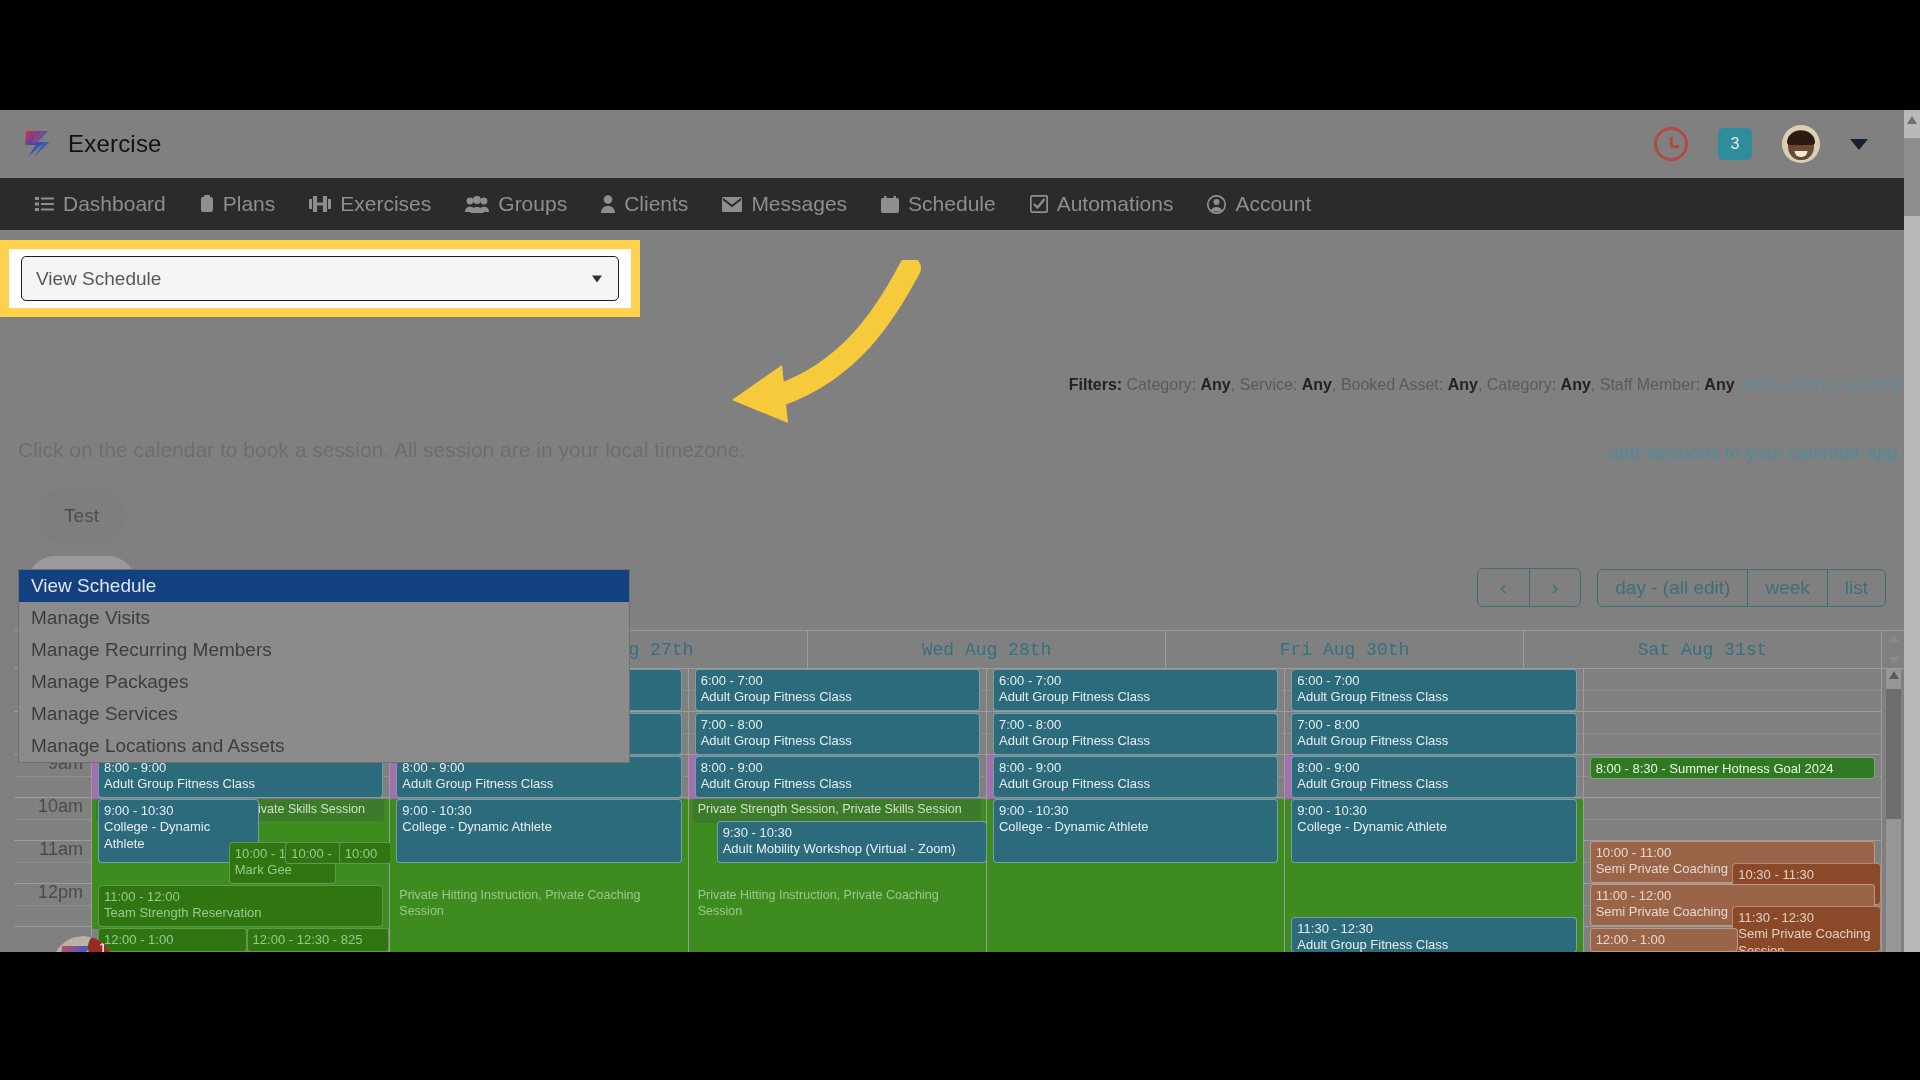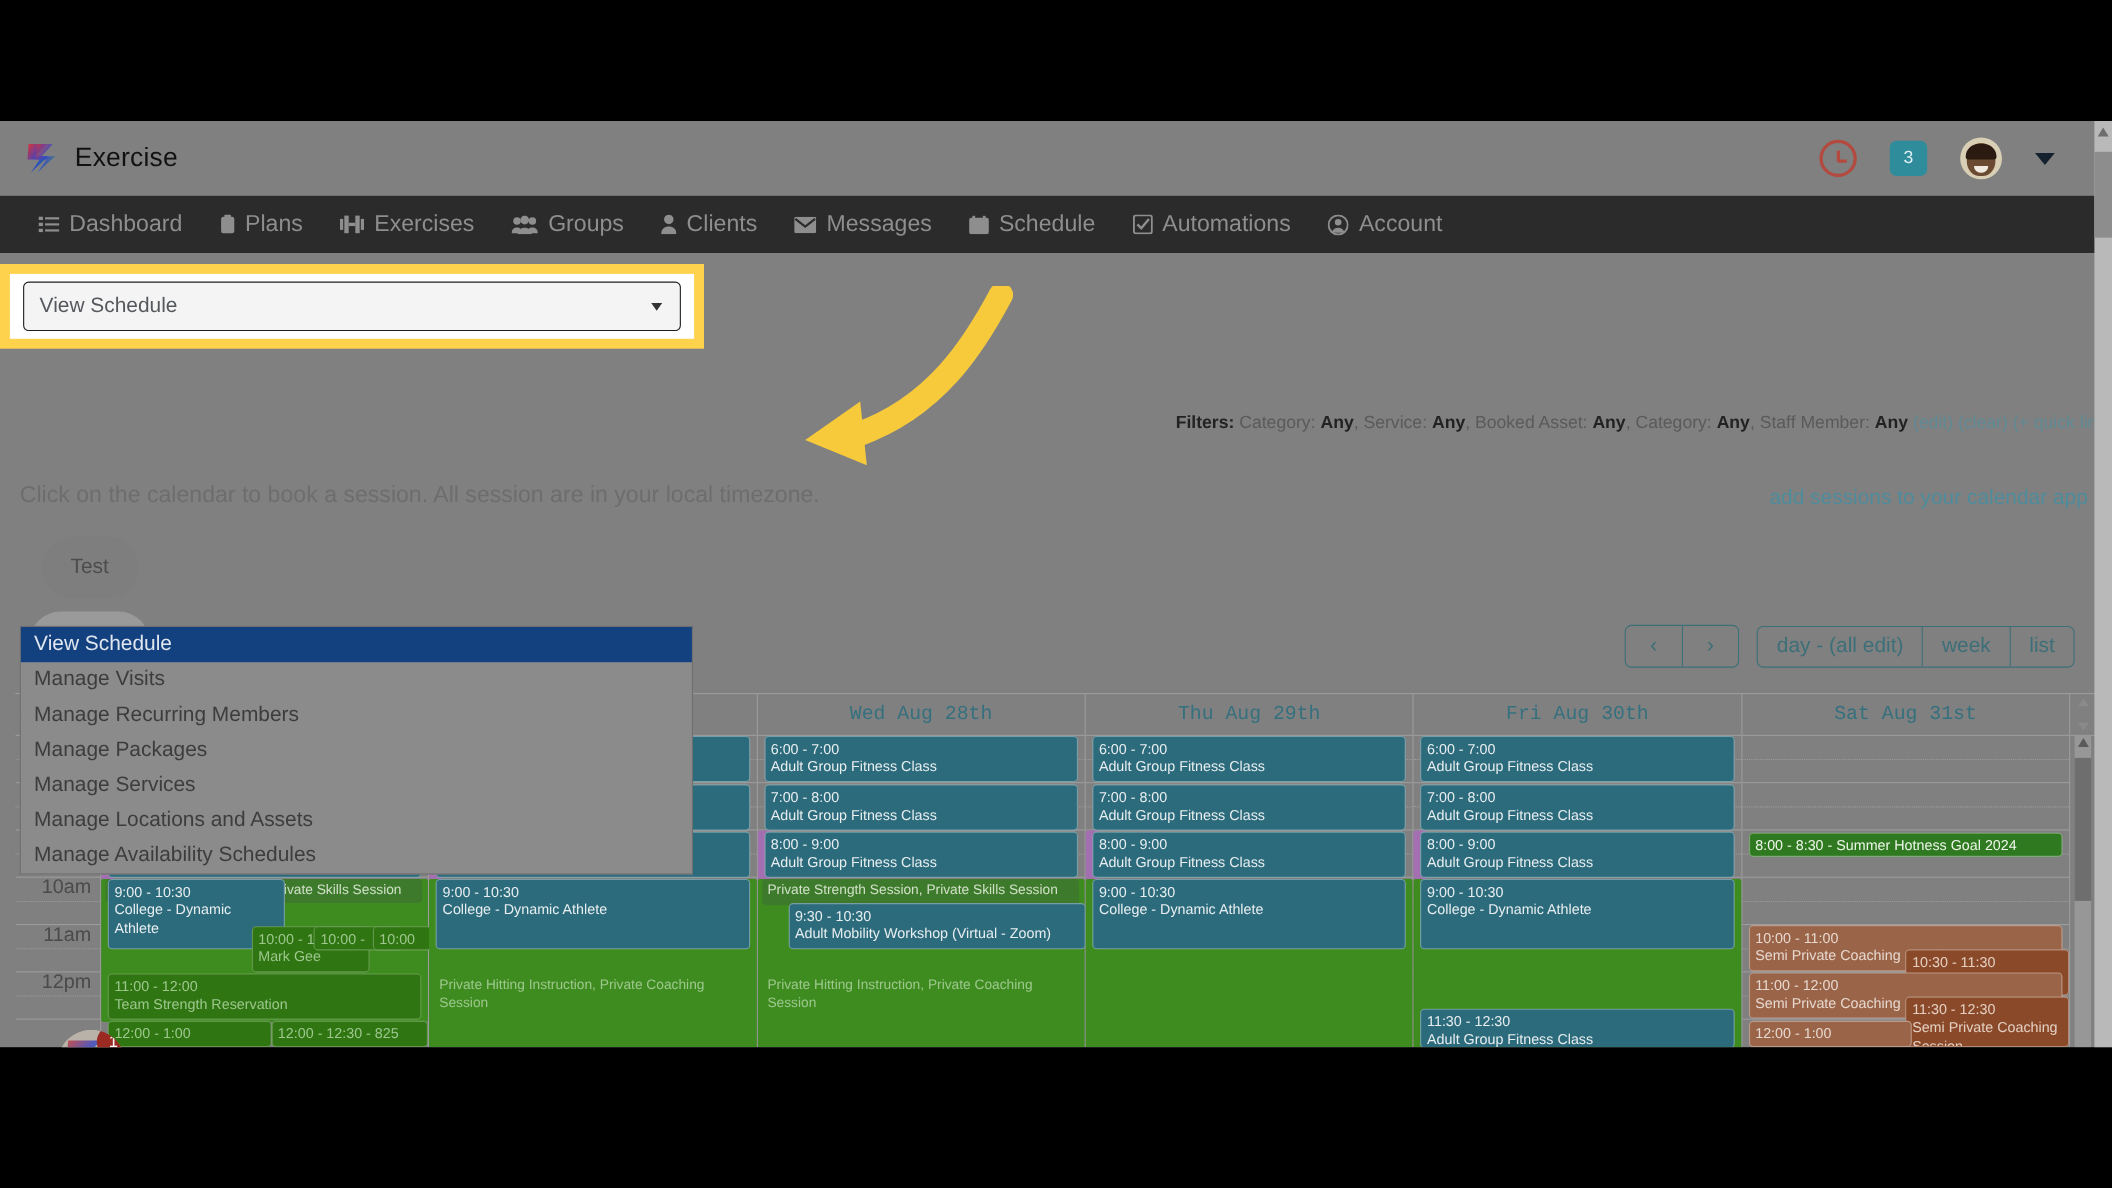--- a/index.html
+++ b/index.html
@@ -335,21 +335,20 @@
         <button class="cbtn">list</button>
       </div>
     </div>
 
     <div class="calendar">
       <div class="cal-head">
         <div class="gutter"></div>
         <div class="dayhead"></div>
         <div class="dayhead">Tue Aug 27th</div>
         <div class="dayhead">Wed Aug 28th</div>
-        <div class="dayhead">Thu Aug 29th</div>
         <div class="dayhead">Fri Aug 30th</div>
         <div class="dayhead">Sat Aug 31st</div>
         <div class="scrollcol">
           <div class="tri-up"></div>
           <div class="tri-dn"></div>
         </div>
       </div>
 
       <div class="cal-body">
         <div class="timecol">
@@ -579,21 +578,20 @@
       </div>
     </div>
 
     <div class="ddown">
       <div class="dditem sel">View Schedule</div>
       <div class="dditem">Manage Visits</div>
       <div class="dditem">Manage Recurring Members</div>
       <div class="dditem">Manage Packages</div>
       <div class="dditem">Manage Services</div>
       <div class="dditem">Manage Locations and Assets</div>
-      <div class="dditem">Manage Availability Schedules</div>
     </div>
 
     <div class="fbubble">
       <svg width="62" height="62" viewBox="0 0 62 62">
         <defs>
           <linearGradient id="lg2" x1="0" y1="0" x2="1" y2="1">
             <stop offset="0%" stop-color="#c9463f"></stop>
               <stop offset="35%" stop-color="#4a4fbf"></stop>
             <stop offset="70%" stop-color="#2b78bf"></stop>
               <stop offset="100%" stop-color="#2fa05e"></stop>

